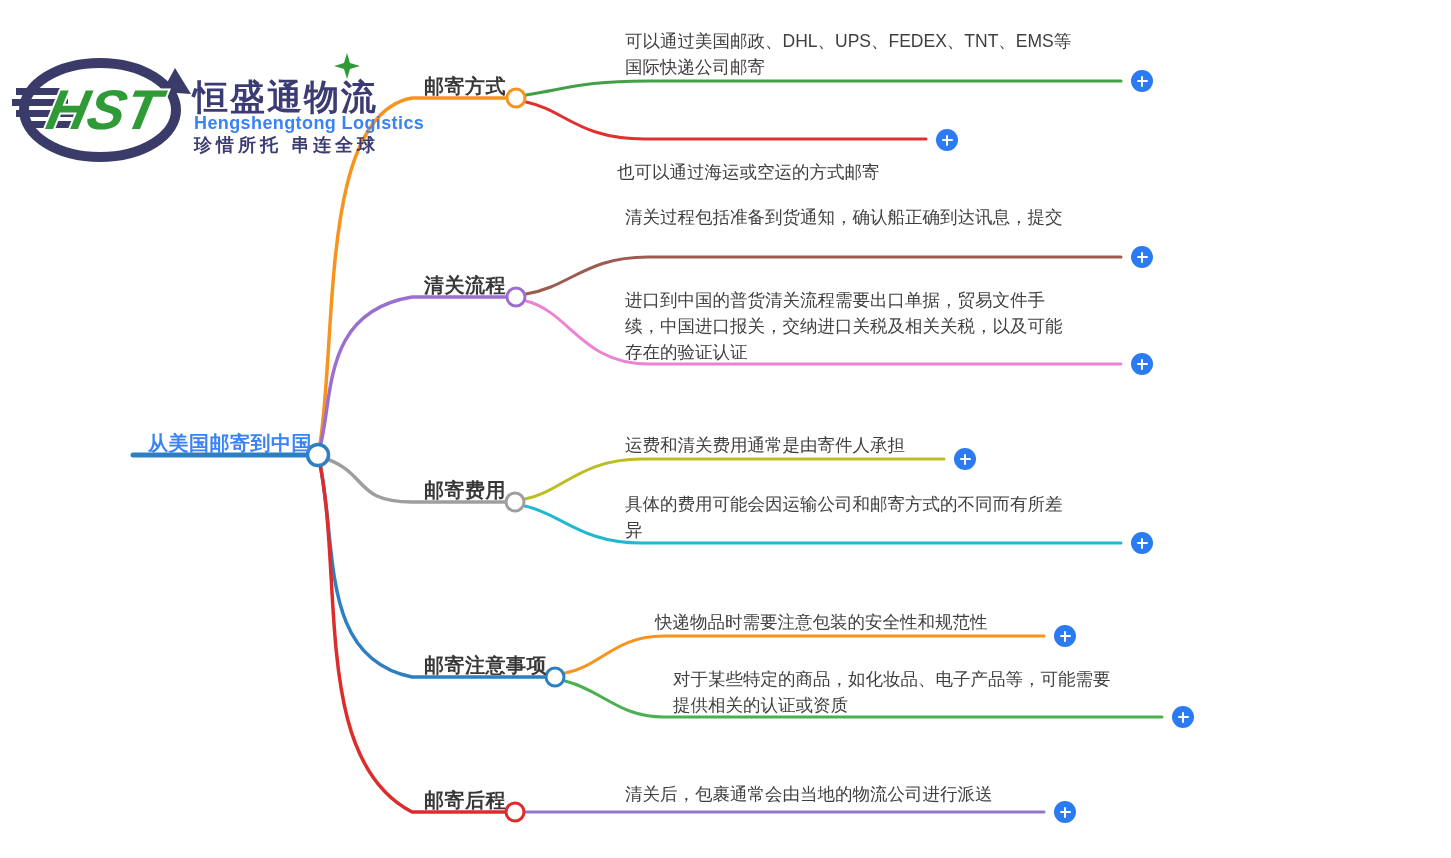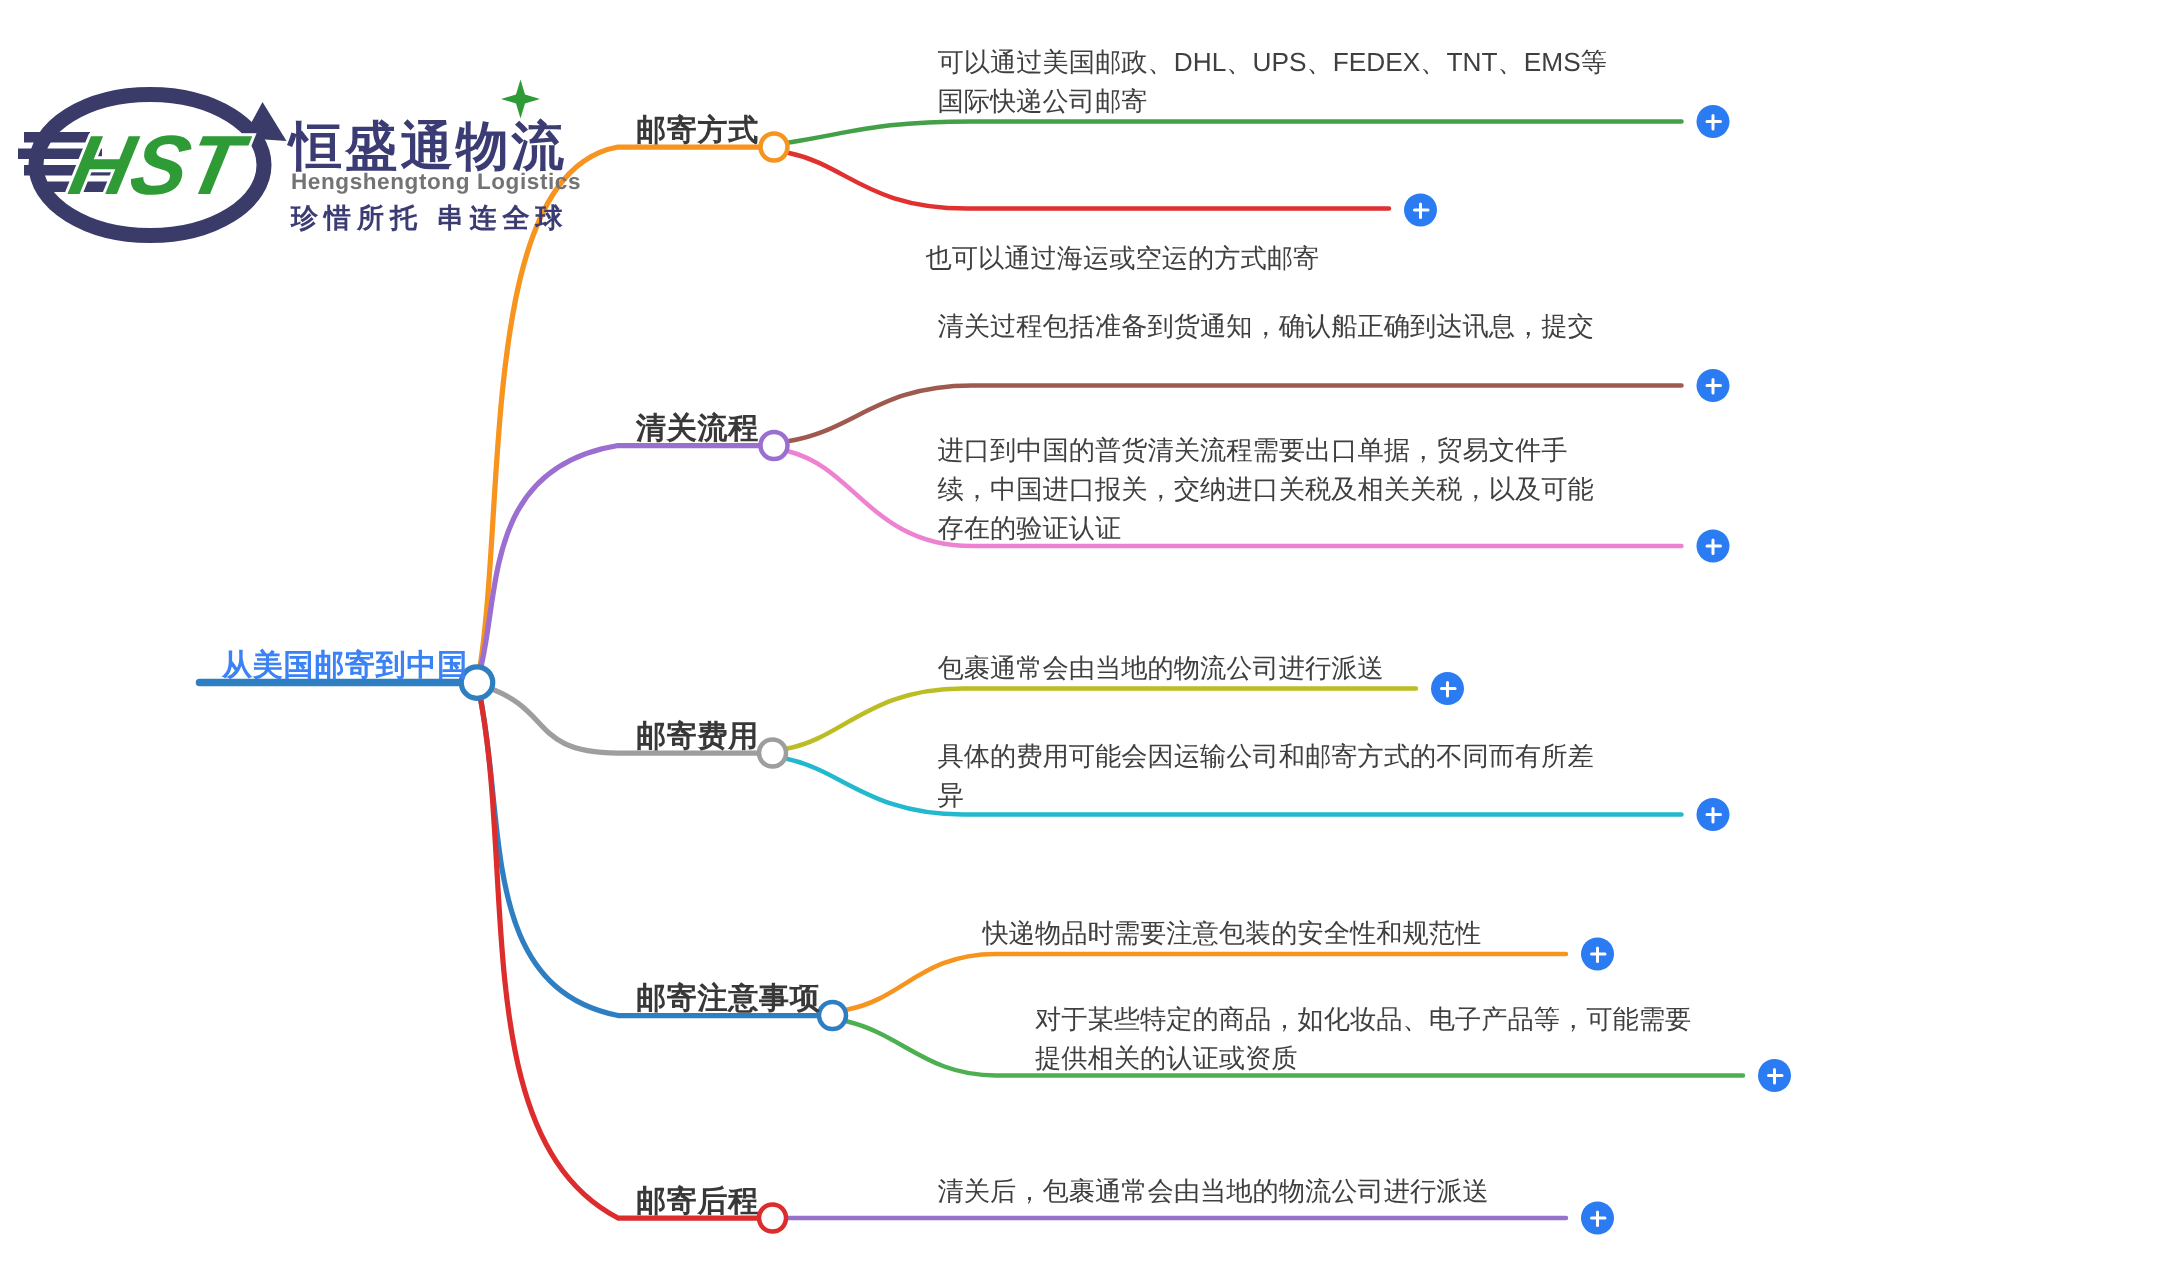--- a/index.html
+++ b/index.html
@@ -9,21 +9,21 @@
   svg{position:absolute;left:0;top:0;}
   .branch-label{font-size:20px;font-weight:700;color:#383838;white-space:nowrap;letter-spacing:.5px;}
   .root-label{font-size:20px;font-weight:700;color:#3b82f6;white-space:nowrap;letter-spacing:.5px;}
   .leaf{font-size:17.5px;line-height:26px;color:#3f3f3f;}
   .leaf span{display:block;white-space:nowrap;}
   .plus{width:22px;height:22px;border-radius:50%;background:#2b7bf3;position:absolute;cursor:pointer;}
   .plus::before,.plus::after{content:"";position:absolute;background:#fff;border-radius:1px;}
   .plus::before{width:11px;height:2.6px;left:5.5px;top:9.7px;}
   .plus::after{width:2.6px;height:11px;left:9.7px;top:5.5px;}
   .logo-cn{font-size:35px;font-weight:700;color:#3c3c74;letter-spacing:2px;white-space:nowrap;}
-  .logo-en{font-size:15px;font-weight:700;color:#737373;letter-spacing:.4px;white-space:nowrap;}
+  .logo-en{font-size:18px;font-weight:700;color:#3b82f6;letter-spacing:.4px;white-space:nowrap;}
   .logo-slogan{font-size:18px;font-weight:700;color:#3c3c74;letter-spacing:4px;white-space:nowrap;}
 </style>
 </head>
 <body>
 
 <svg width="1451" height="858" viewBox="0 0 1451 858">
 
   <g>
     <ellipse cx="100" cy="110" rx="76" ry="47" fill="none" stroke-width="10" stroke="#3b3b6a"></ellipse>
     <g>
@@ -86,30 +86,30 @@
 </div>
 <div class="abs leaf" style="left:625px;top:204px;">
   <span>清关过程包括准备到货通知，确认船正确到达讯息，提交</span>
 </div>
 <div class="abs leaf" style="left:625px;top:287px;">
   <span>进口到中国的普货清关流程需要出口单据，贸易文件手</span>
   <span>续，中国进口报关，交纳进口关税及相关关税，以及可能</span>
   <span>存在的验证认证</span>
 </div>
 <div class="abs leaf" style="left:625px;top:432px;">
-  <span>包裹通常会由当地的物流公司进行派送</span>
+  <span>运费和清关费用通常是由寄件人承担</span>
 </div>
 <div class="abs leaf" style="left:625px;top:491px;">
   <span>具体的费用可能会因运输公司和邮寄方式的不同而有所差</span>
   <span>异</span>
 </div>
 <div class="abs leaf" style="left:655px;top:609px;">
   <span>快递物品时需要注意包装的安全性和规范性</span>
 </div>
-<div class="abs leaf" style="left:690px;top:666px;">
+<div class="abs leaf" style="left:673px;top:666px;">
   <span>对于某些特定的商品，如化妆品、电子产品等，可能需要</span>
   <span>提供相关的认证或资质</span>
 </div>
 <div class="abs leaf" style="left:625px;top:781px;">
   <span>清关后，包裹通常会由当地的物流公司进行派送</span>
 </div>
 
 <div class="plus" style="left:1131px;top:70px;"></div>
 <div class="plus" style="left:936px;top:129px;"></div>
 <div class="plus" style="left:1131px;top:246px;"></div>

